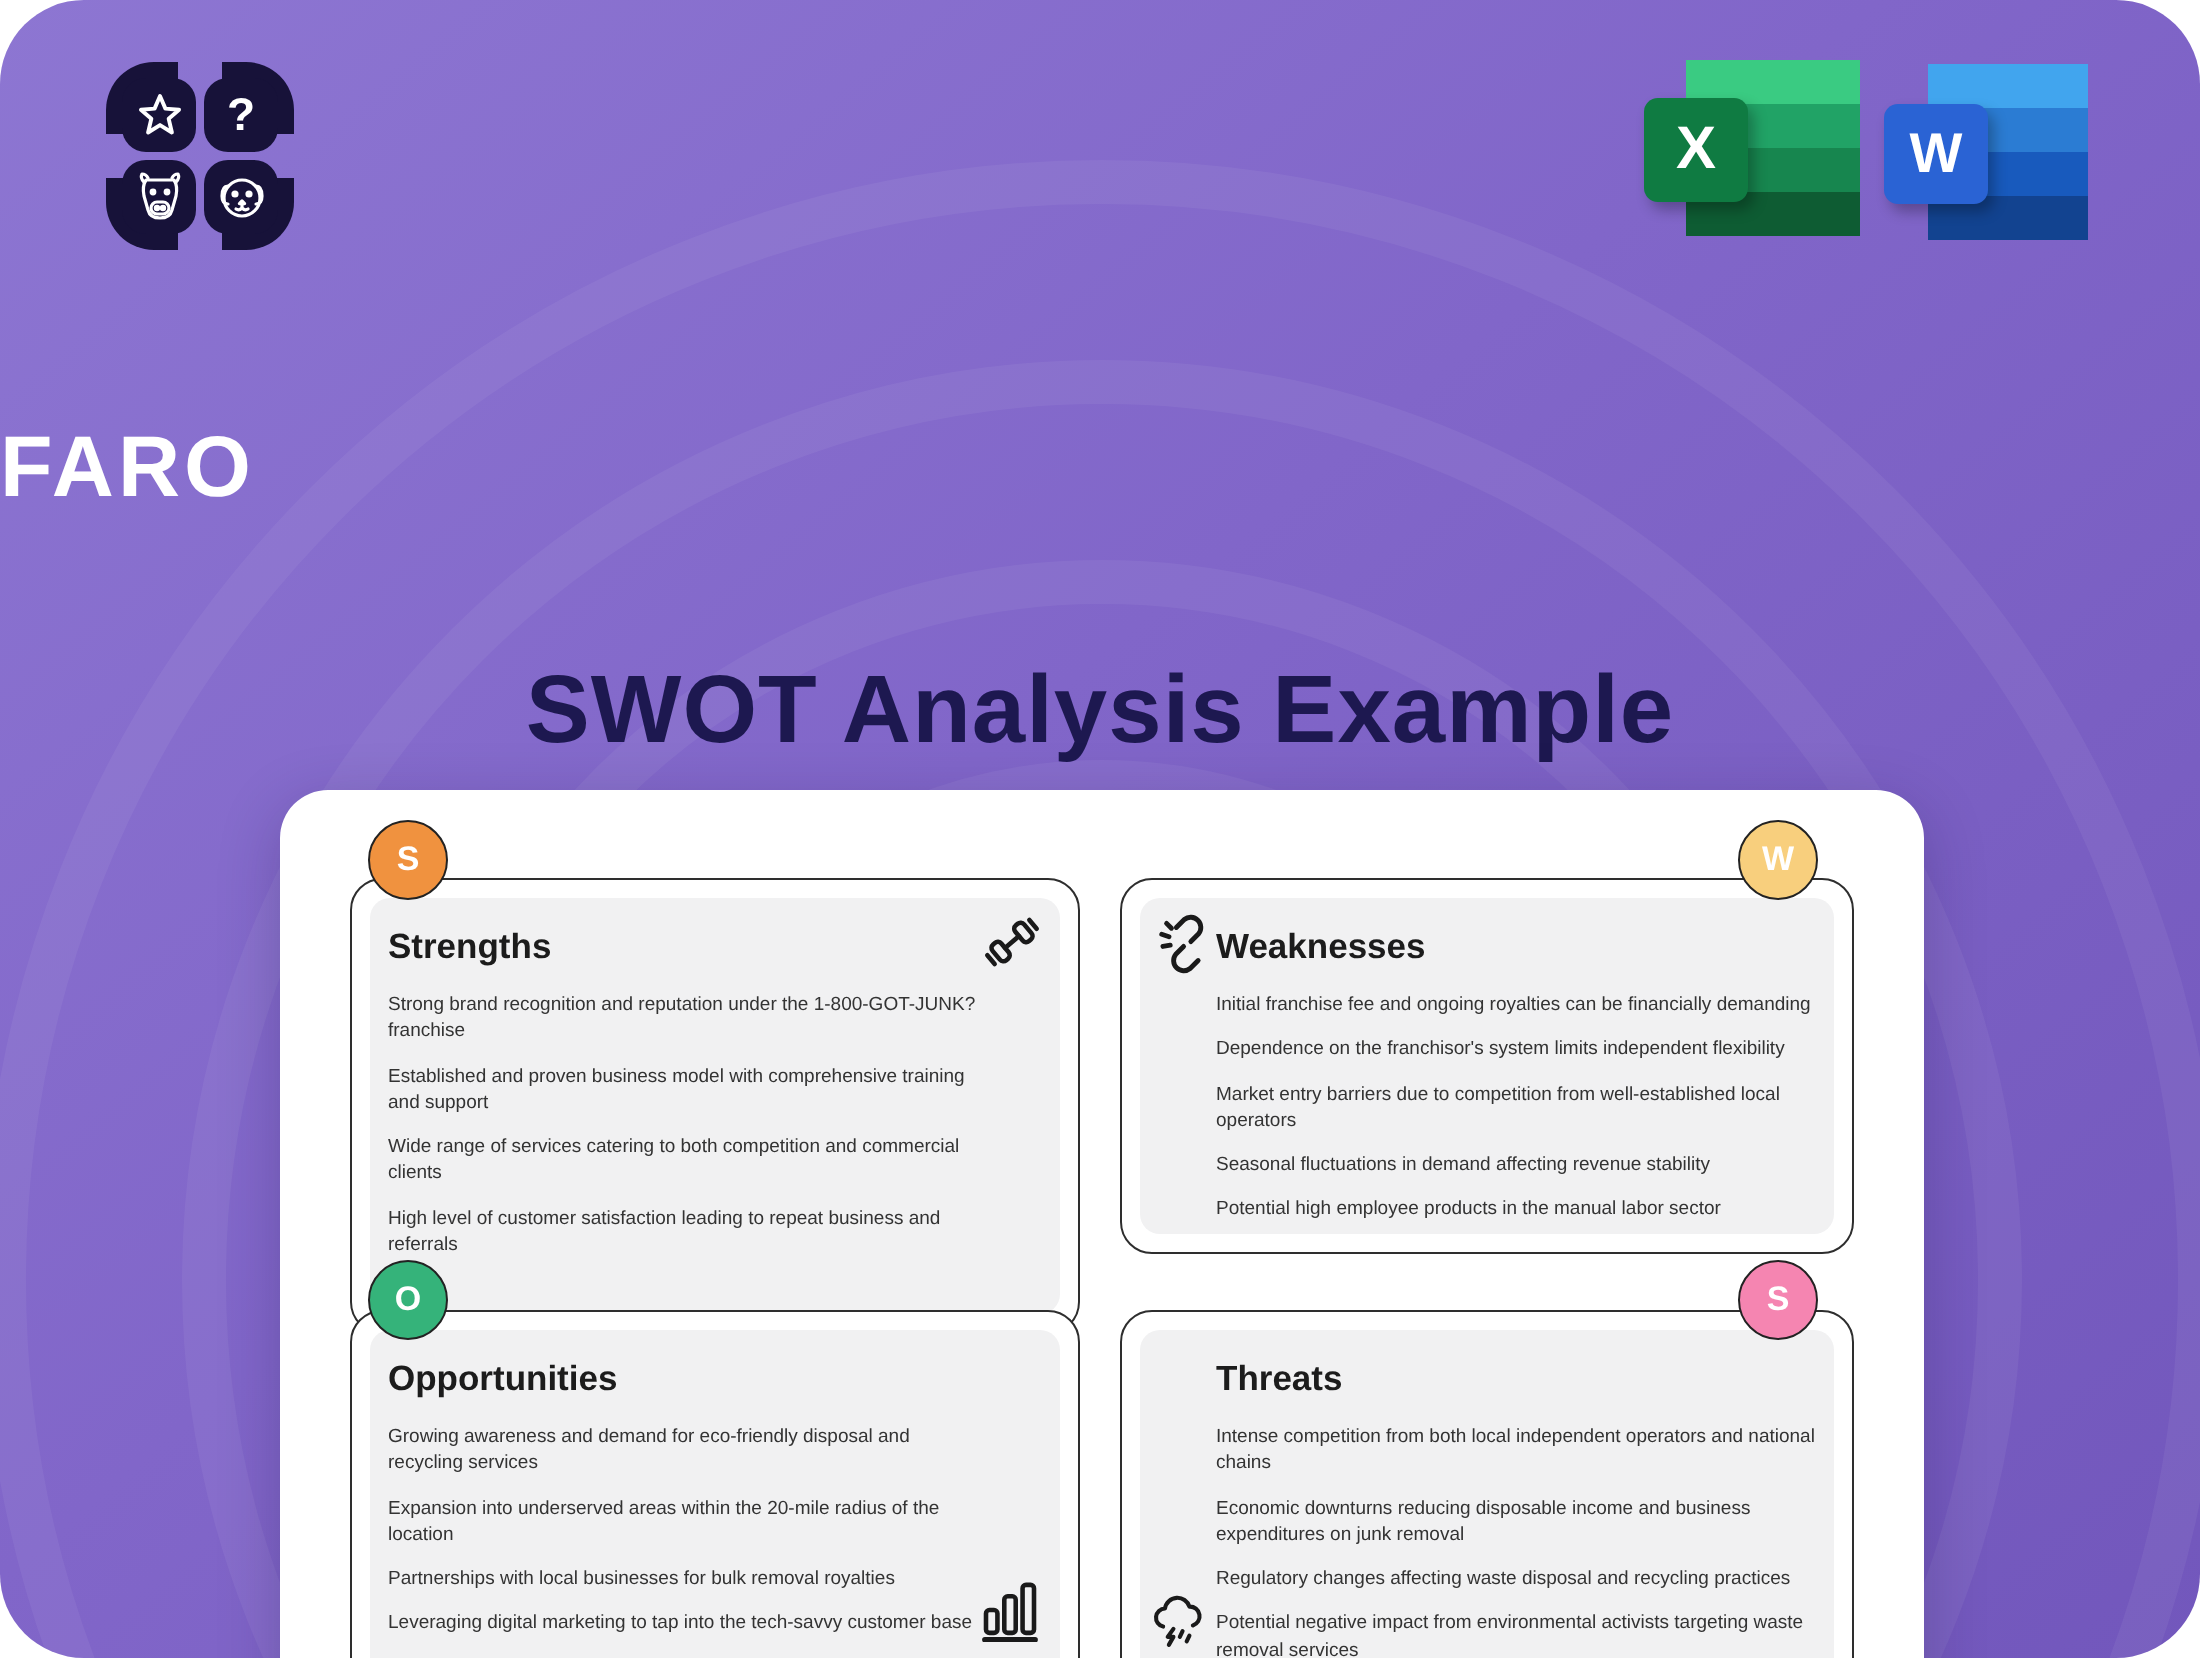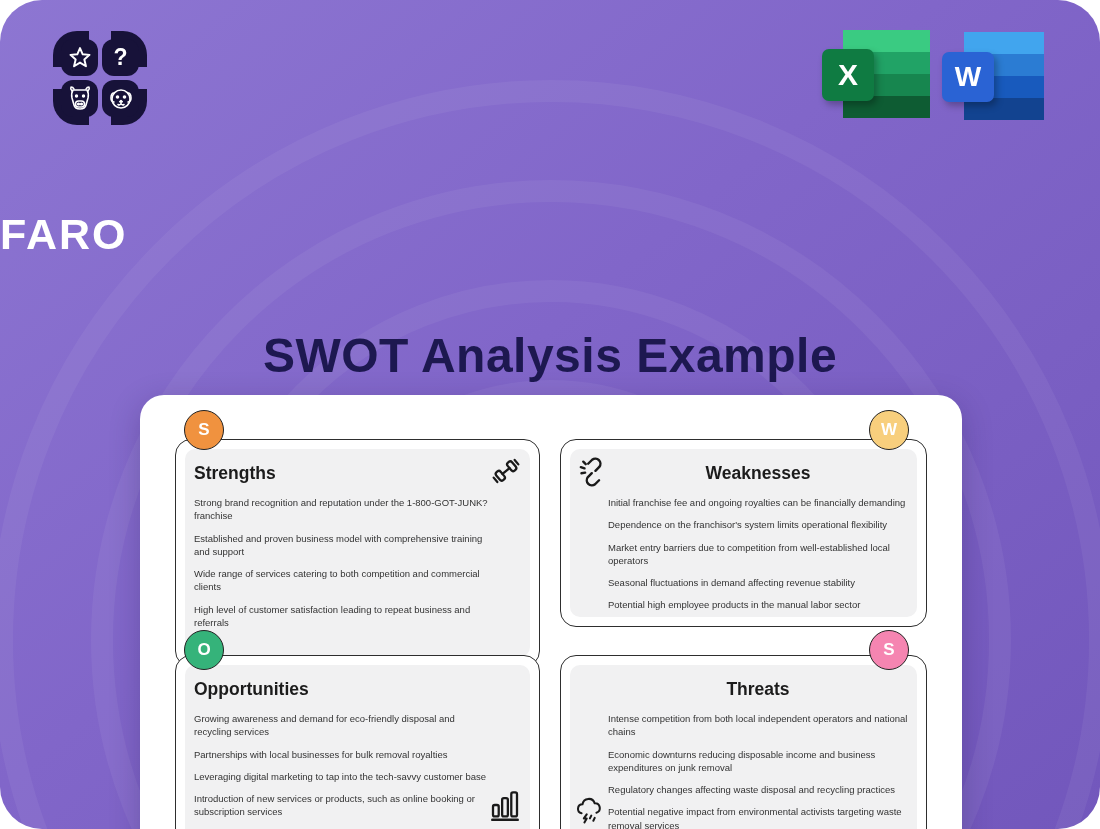--- a/index.html
+++ b/index.html
@@ -39,21 +39,21 @@
     background: #ffffff; border-radius: 24px; box-shadow: 0 8px 30px rgba(30,20,70,0.25); }
   .quad { position: absolute; background: #fff; border: 1.5px solid #2e2e2e; border-radius: 16px; }
   .q-strengths     { left: 35px;  top: 44px;  width: 365px; height: 228px; }
   .q-weaknesses    { left: 420px; top: 44px;  width: 367px; height: 188px; }
   .q-opportunities { left: 35px;  top: 260px; width: 365px; height: 230px; }
   .q-threats       { left: 420px; top: 260px; width: 367px; height: 230px; }
   .panel { position: absolute; inset: 9px; background: #f1f1f2; border-radius: 10px; overflow: hidden; }
   .panel.pad-left  { padding: 8px 38px 8px 9px; }
   .panel.pad-right { padding: 8px 9px 8px 38px; }
   .q-title { font-size: 17.5px; font-weight: 800; color: #1c1c1c; margin: 6px 0 12px 0; }
-  .q-title.right { text-align: center; }
+  .q-title.right { text-align: left; }
   .q-item { font-size: 9.5px; line-height: 1.4; color: #333; margin-bottom: 9px; }
   .corner-icon { position: absolute; }
   .badge { position: absolute; width: 40px; height: 40px; border-radius: 50%;
     border: 1.5px solid #222; color: #fff; font-size: 17px; font-weight: 800;
     display: flex; align-items: center; justify-content: center; z-index: 6; }
   .badge-strengths     { left: 44px;  top: 15px;  background: #F0923F; }
   .badge-weaknesses    { left: 729px; top: 15px;  background: #F8CF7D; }
   .badge-opportunities { left: 44px;  top: 235px; background: #35B37A; }
   .badge-threats       { left: 729px; top: 235px; background: #F585B1; }
   .donut { position: absolute; left: 345px; top: 186px; width: 124px; height: 124px; z-index: 5; }
@@ -163,39 +163,40 @@
         <div class="corner-icon" style="left:6px; top:6px;">
           <svg width="34" height="34" viewBox="0 0 28 28" fill="none" stroke="#1a1a1a" stroke-width="2" stroke-linecap="round" stroke-linejoin="round">
             <path d="M13 15 l-3.2 3.2 a4.2 4.2 0 0 0 5.9 5.9 L19 20.8"></path>
             <path d="M16 13 l3.2-3.2 a4.2 4.2 0 0 0-5.9-5.9 L10 7.2"></path>
             <line x1="4" y1="10" x2="7" y2="11"></line>
             <line x1="4.5" y1="15" x2="7.5" y2="14.5"></line>
             <line x1="6" y1="5.5" x2="8" y2="7.5"></line>
           </svg>
         </div>
         <div class="q-item">Initial franchise fee and ongoing royalties can be financially demanding</div>
-        <div class="q-item">Dependence on the franchisor's system limits operational flexibility</div>
+        <div class="q-item">Dependence on the franchisor's system limits independent flexibility</div>
         <div class="q-item">Market entry barriers due to competition from well-established local operators</div>
         <div class="q-item">Seasonal fluctuations in demand affecting revenue stability</div>
         <div class="q-item">Potential high employee products in the manual labor sector</div>
       </div>
     </div>
 
     <div class="quad q-opportunities">
       <div class="panel pad-left">
         <div class="q-title">Opportunities</div>
         <div class="corner-icon" style="right:10px; top:124px;">
           <svg width="30" height="32" viewBox="0 0 26 28" fill="none" stroke="#1a1a1a" stroke-width="2" stroke-linecap="round" stroke-linejoin="round">
             <rect x="2.5" y="14" width="5" height="10" rx="1.5"></rect>
             <rect x="10.5" y="8" width="5" height="16" rx="1.5"></rect>
             <rect x="18.5" y="3" width="5" height="21" rx="1.5"></rect>
             <line x1="2" y1="27" x2="24" y2="27" stroke-width="2.4"></line>
           </svg>
         </div>
         <div class="q-item">Growing awareness and demand for eco-friendly disposal and recycling services</div>
+        <div class="q-item">Expansion into underserved areas within the 20-mile radius of the location</div>
         <div class="q-item">Partnerships with local businesses for bulk removal royalties</div>
         <div class="q-item">Leveraging digital marketing to tap into the tech-savvy customer base</div>
         <div class="q-item">Introduction of new services or products, such as online booking or subscription services</div>
       </div>
     </div>
 
     <div class="quad q-threats">
       <div class="panel pad-right">
         <div class="q-title right">Threats</div>
         <div class="corner-icon" style="left:3px; top:130px;">

